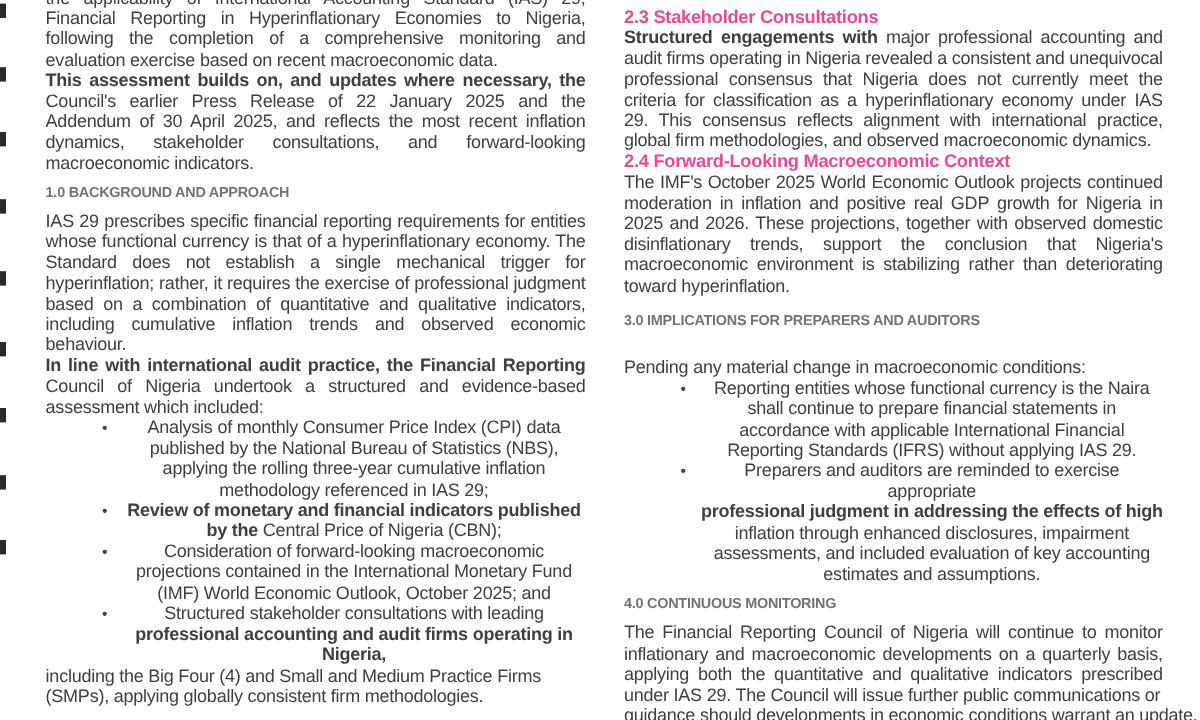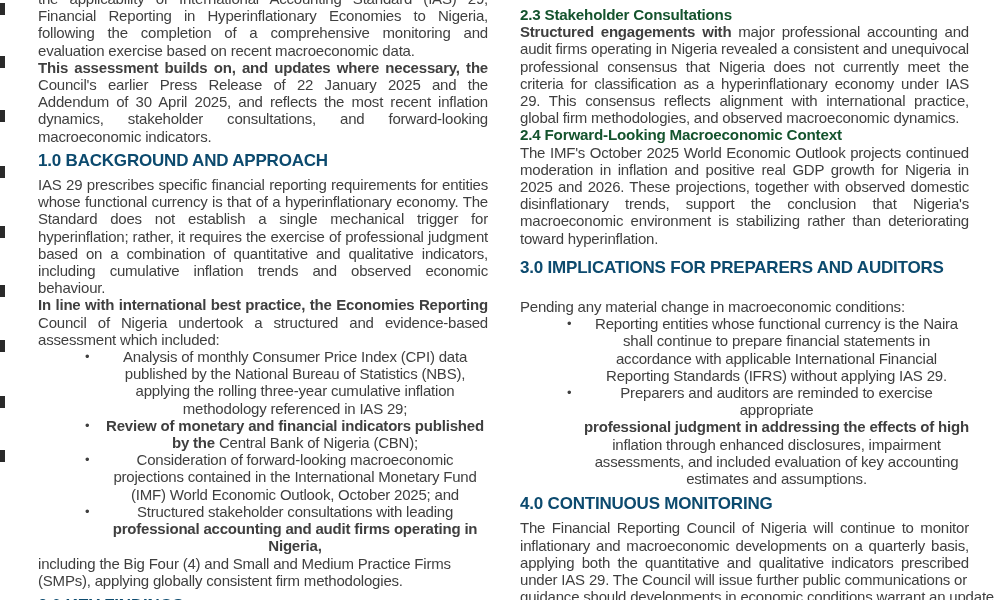--- a/index.html
+++ b/index.html
@@ -11,29 +11,29 @@
   .col{
     position:absolute;width:450px;
     font-size:15px;line-height:17.2px;color:#3f3f3f;
     letter-spacing:-0.2px;
   }
   .col-left{left:38px;top:-10px;}
   .col-right{left:520px;top:6px;width:449px;}
   .col p{margin:0;text-align:justify;}
   b{font-weight:bold;}
   h2{
-    font-size:17px;line-height:17.2px;font-weight:bold;
-    color:#0c4a6e;margin:0;letter-spacing:-0.2px;
+    font-size:12px;line-height:17.2px;font-weight:bold;
+    color:#737373;margin:0;letter-spacing:-0.2px;
   }
   .h-background{margin:7px 0 7px 0;}
   .h-keyfindings{margin:8px 0 0 0;}
   .h-implications{margin:12px 0 22px 0;}
   .h-monitoring{margin:8px 0 7px 0;}
   .sub{
-    font-size:15.2px;line-height:17.2px;font-weight:bold;color:#14532d;margin:0;
+    font-size:15.2px;line-height:17.2px;font-weight:bold;color:#ec4899;margin:0;
     text-align:center;
   }
   .sub-24{margin-top:21px;}
   .intro-line{margin-top:7px !important;text-align:right;}
   ul.bullets{list-style:none;margin:0;padding:0;}
   ul.bullets li{
     position:relative;padding-left:64px;text-align:center;
   }
   ul.bullets li::before{
     content:"\2022";position:absolute;left:47px;top:0px;font-size:13px;color:#3f3f3f;
@@ -62,25 +62,25 @@
     <div class="dash" style="top:450px"></div>
   </div>
 
   <div class="col col-left">
     <p>the applicability of International Accounting Standard (IAS) 29, Financial Reporting in Hyperinflationary Economies to Nigeria, following the completion of a comprehensive monitoring and evaluation exercise based on recent macroeconomic data.</p>
     <p><b>This assessment builds on, and updates where necessary, the</b><span> Council's earlier Press Release of 22 January 2025 and the Addendum of 30 April 2025, and reflects the most recent inflation dynamics, stakeholder consultations, and forward-looking macroeconomic indicators.</span></p>
 
     <h2 class="h-background">1.0 BACKGROUND AND APPROACH</h2>
 
     <p>IAS 29 prescribes specific financial reporting requirements for entities whose functional currency is that of a hyperinflationary economy. The Standard does not establish a single mechanical trigger for hyperinflation; rather, it requires the exercise of professional judgment based on a combination of quantitative and qualitative indicators, including cumulative inflation trends and observed economic behaviour.</p>
-    <p><b>In line with international best practice, the Economies Reporting</b><span> Council of Nigeria undertook a structured and evidence-based assessment which included:</span></p>
+    <p><b>In line with international audit practice, the Financial Reporting</b><span> Council of Nigeria undertook a structured and evidence-based assessment which included:</span></p>
 
     <ul class="bullets">
       <li><span>Analysis of monthly Consumer Price Index (CPI) data published by the National Bureau of Statistics (NBS), applying the rolling three-year cumulative inflation methodology referenced in IAS 29;</span></li>
-      <li><b>Review of monetary and financial indicators published by the</b><span> Central Bank of Nigeria (CBN);</span></li>
+      <li><b>Review of monetary and financial indicators published by the</b><span> Central Price of Nigeria (CBN);</span></li>
       <li><span>Consideration of forward-looking macroeconomic projections contained in the International Monetary Fund (IMF) World Economic Outlook, October 2025; and</span></li>
       <li><span>Structured stakeholder consultations with leading</span><br><b>professional accounting and audit firms operating in Nigeria,</b></li>
     </ul>
     <p class="cont">including the Big Four (4) and Small and Medium Practice Firms (SMPs), applying globally consistent firm methodologies.</p>
 
     <h2 class="h-keyfindings">2.0 KEY FINDINGS</h2>
 
   </div>
 
   <div class="col col-right">

